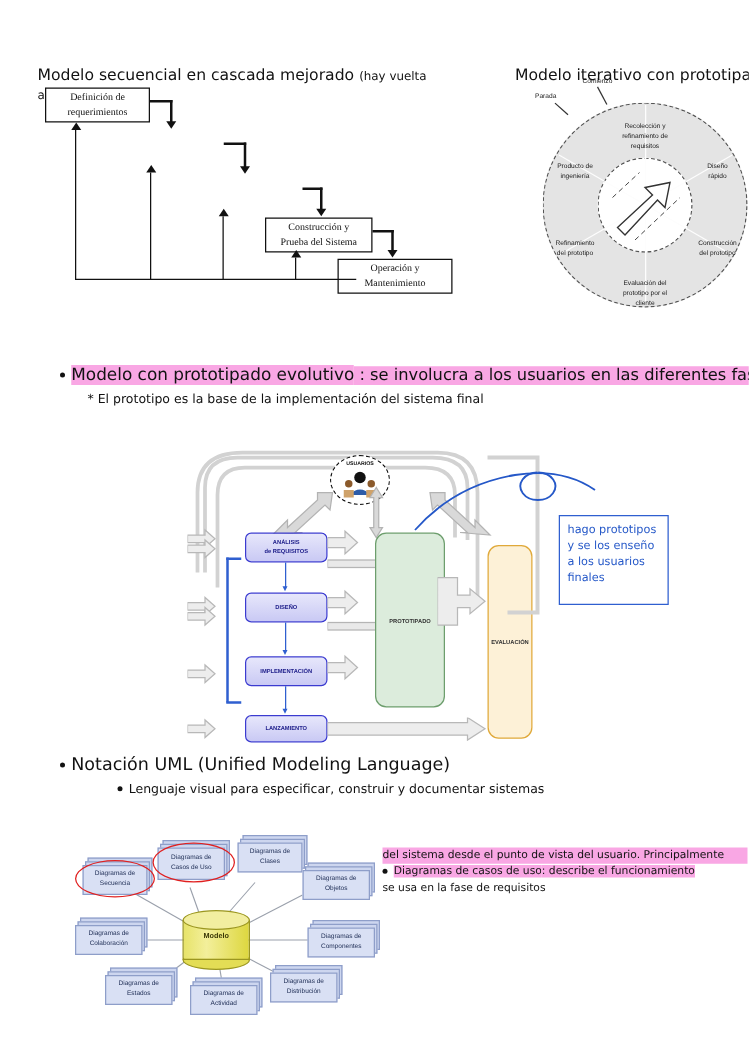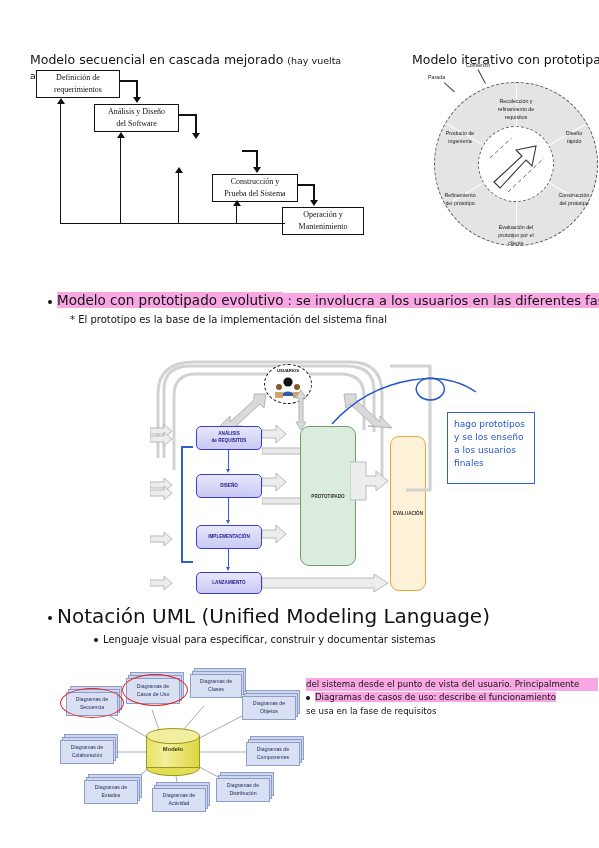--- a/index.html
+++ b/index.html
@@ -77,21 +77,21 @@
 
   
   #callout{left:447px;top:412px;width:88px;height:72px;
     border:1.6px solid #2f5fd0;box-sizing:border-box;}
   #callout .ctext{position:absolute;left:6px;top:5px;color:#2558c8;
     font-family:"DejaVu Sans",sans-serif;font-size:9px;line-height:1.45;}
   #callcurve{left:330px;top:368px;width:160px;height:60px;}
 
   
   #uml-head{left:48px;top:604px;width:548px;}
-  .uml-t{font-size:20px;}
+  .uml-t{font-size:14px;}
   .uml-s{font-size:10px;margin-top:6px;margin-left:46px;white-space:nowrap;}
 
   
   #umldiag{left:56px;top:660px;width:252px;height:155px;}
   .stack{position:absolute;}
   .stack .sh{position:absolute;background:#cdd6ef;border:.8px solid #8e9ec9;box-sizing:border-box;}
   .stack .fr{position:absolute;left:0;top:6px;background:#d9e0f4;
     border:.8px solid #8e9ec9;box-sizing:border-box;
     font-family:"Liberation Sans",sans-serif;font-size:5.2px;color:#1b2a52;
     display:flex;align-items:center;justify-content:center;text-align:center;line-height:1.45;}
@@ -122,33 +122,27 @@
       <span>Modelo secuencial en cascada mejorado</span>
       <span class="wf-sub">(hay vuelta atrás)</span>
     </div>
 
     <div class="wfbox" style="left:10px;top:18px;width:84px;height:28px;align-items:center;">
       <span>
         <span>Definición de</span><br>
         <span>requerimientos</span>
       </span>
     </div>
-    <div class="wfbox" style="left:68px;top:52px;width:85px;height:28px;">
-      <span>
-        <span>Análisis y Diseño</span><br>
-        <span>del Software</span>
-      </span>
-    </div>
     <div class="wfbox" style="left:186px;top:122px;width:86px;height:28px;">
       <span>
         <span>Construcción y</span><br>
         <span>Prueba del Sistema</span>
       </span>
     </div>
-    <div class="wfbox" style="left:256px;top:155px;width:82px;height:28px;">
+    <div class="wfbox" style="left:244px;top:155px;width:92px;height:28px;">
       <span>
         <span>Operación y</span><br>
         <span>Mantenimiento</span>
       </span>
     </div>
 
     <div class="wline" style="left:94px;top:28px;width:18px;height:1.6px;"></div>
     <div class="wline" style="left:110px;top:28px;width:1.6px;height:18px;"></div>
     <div class="warrow down" style="left:107px;top:45px;"></div>
 

